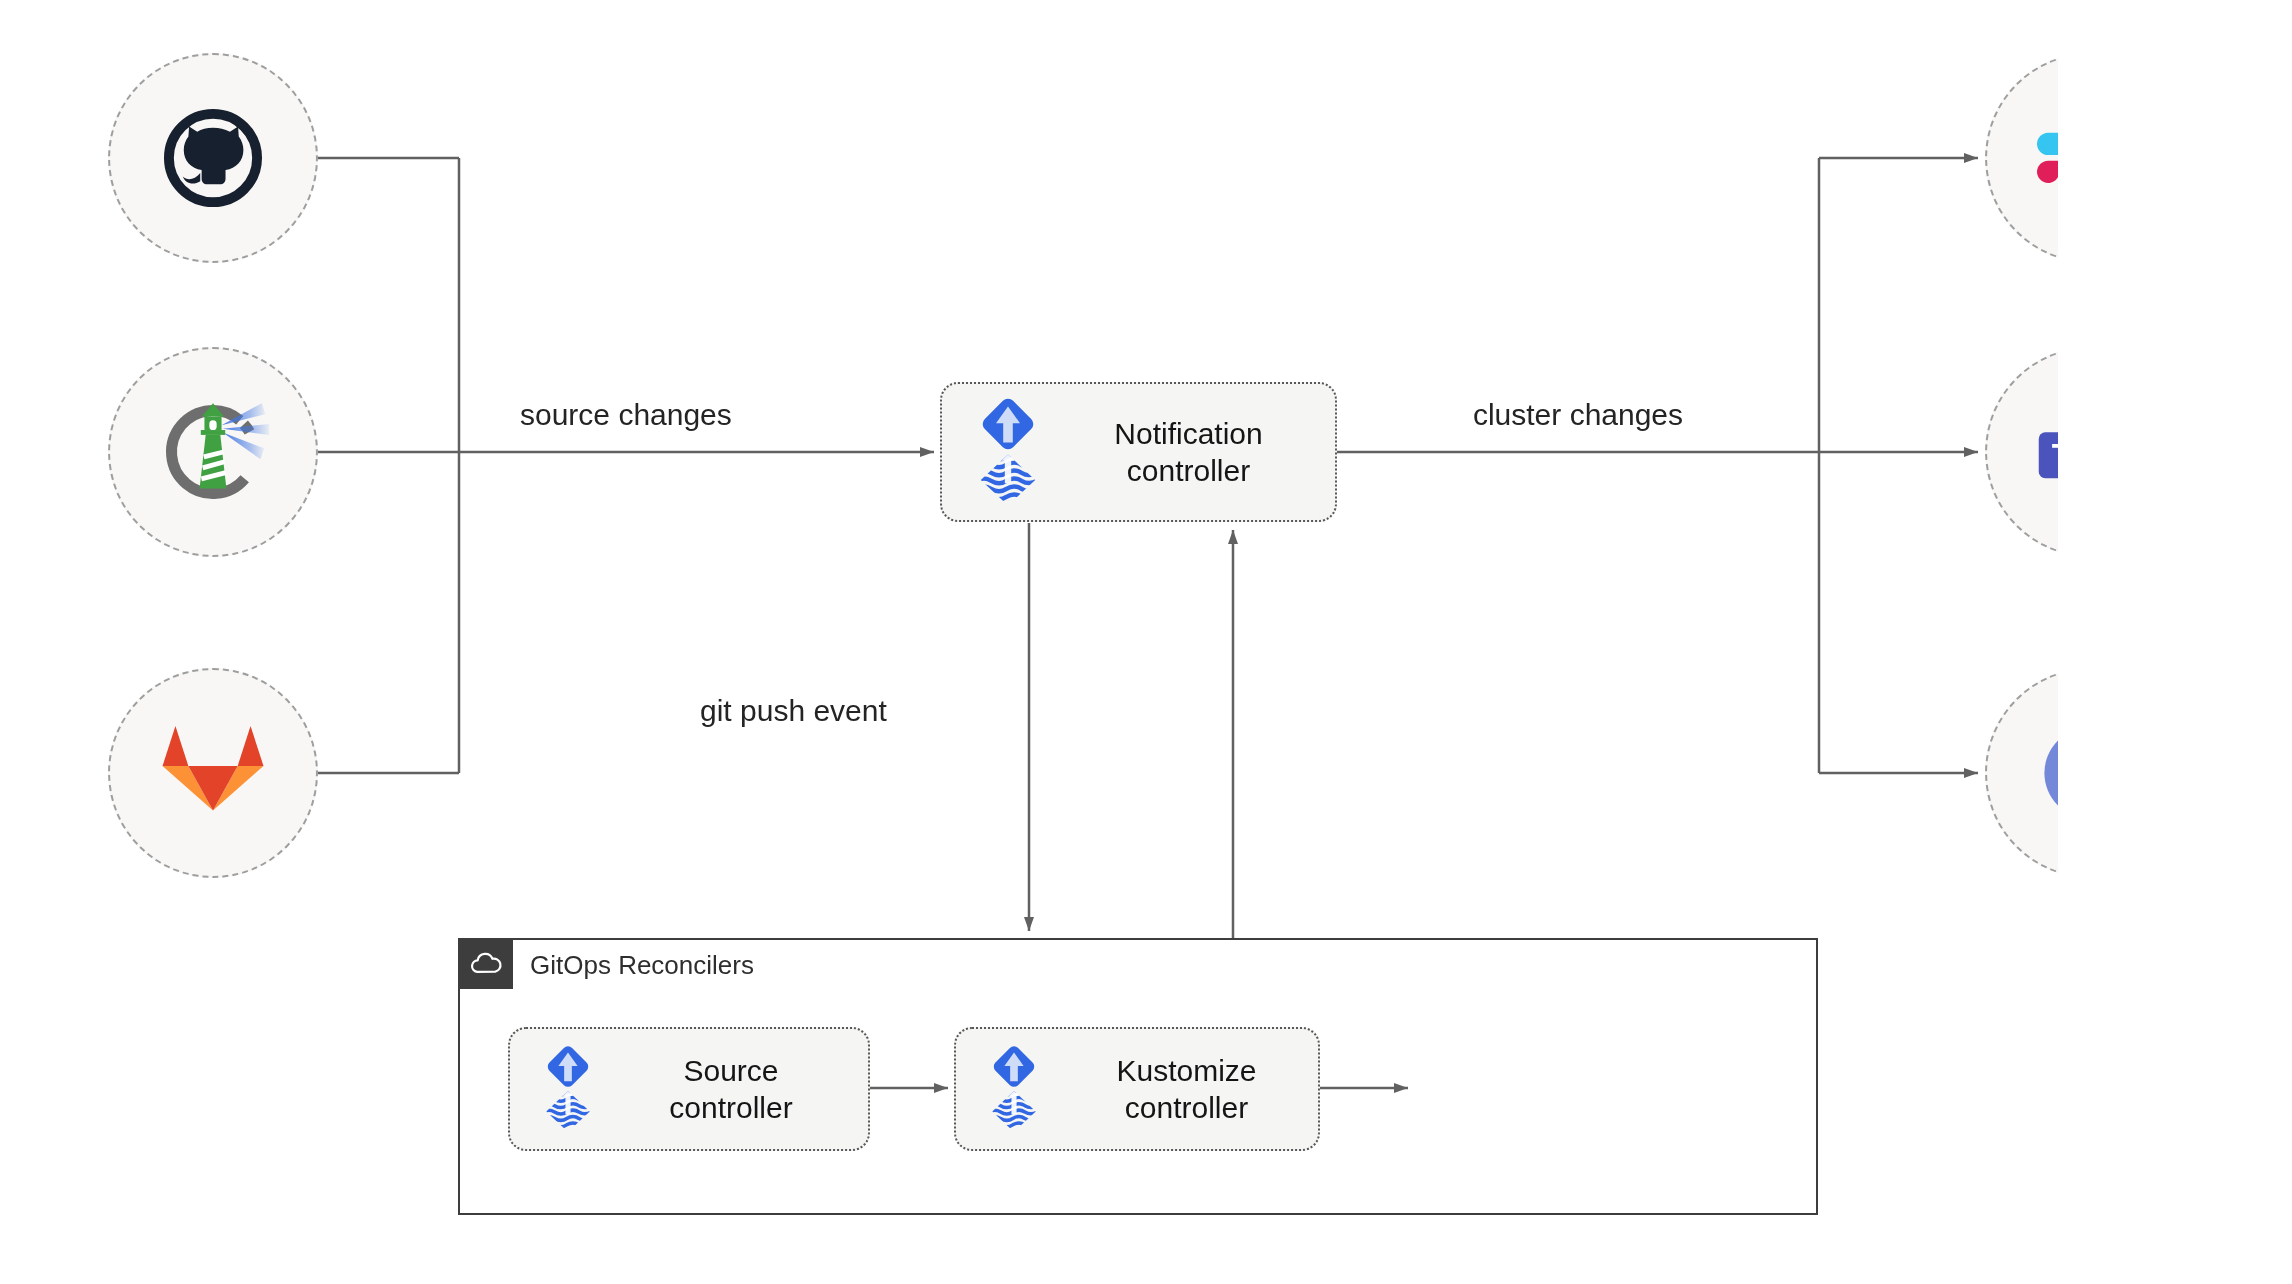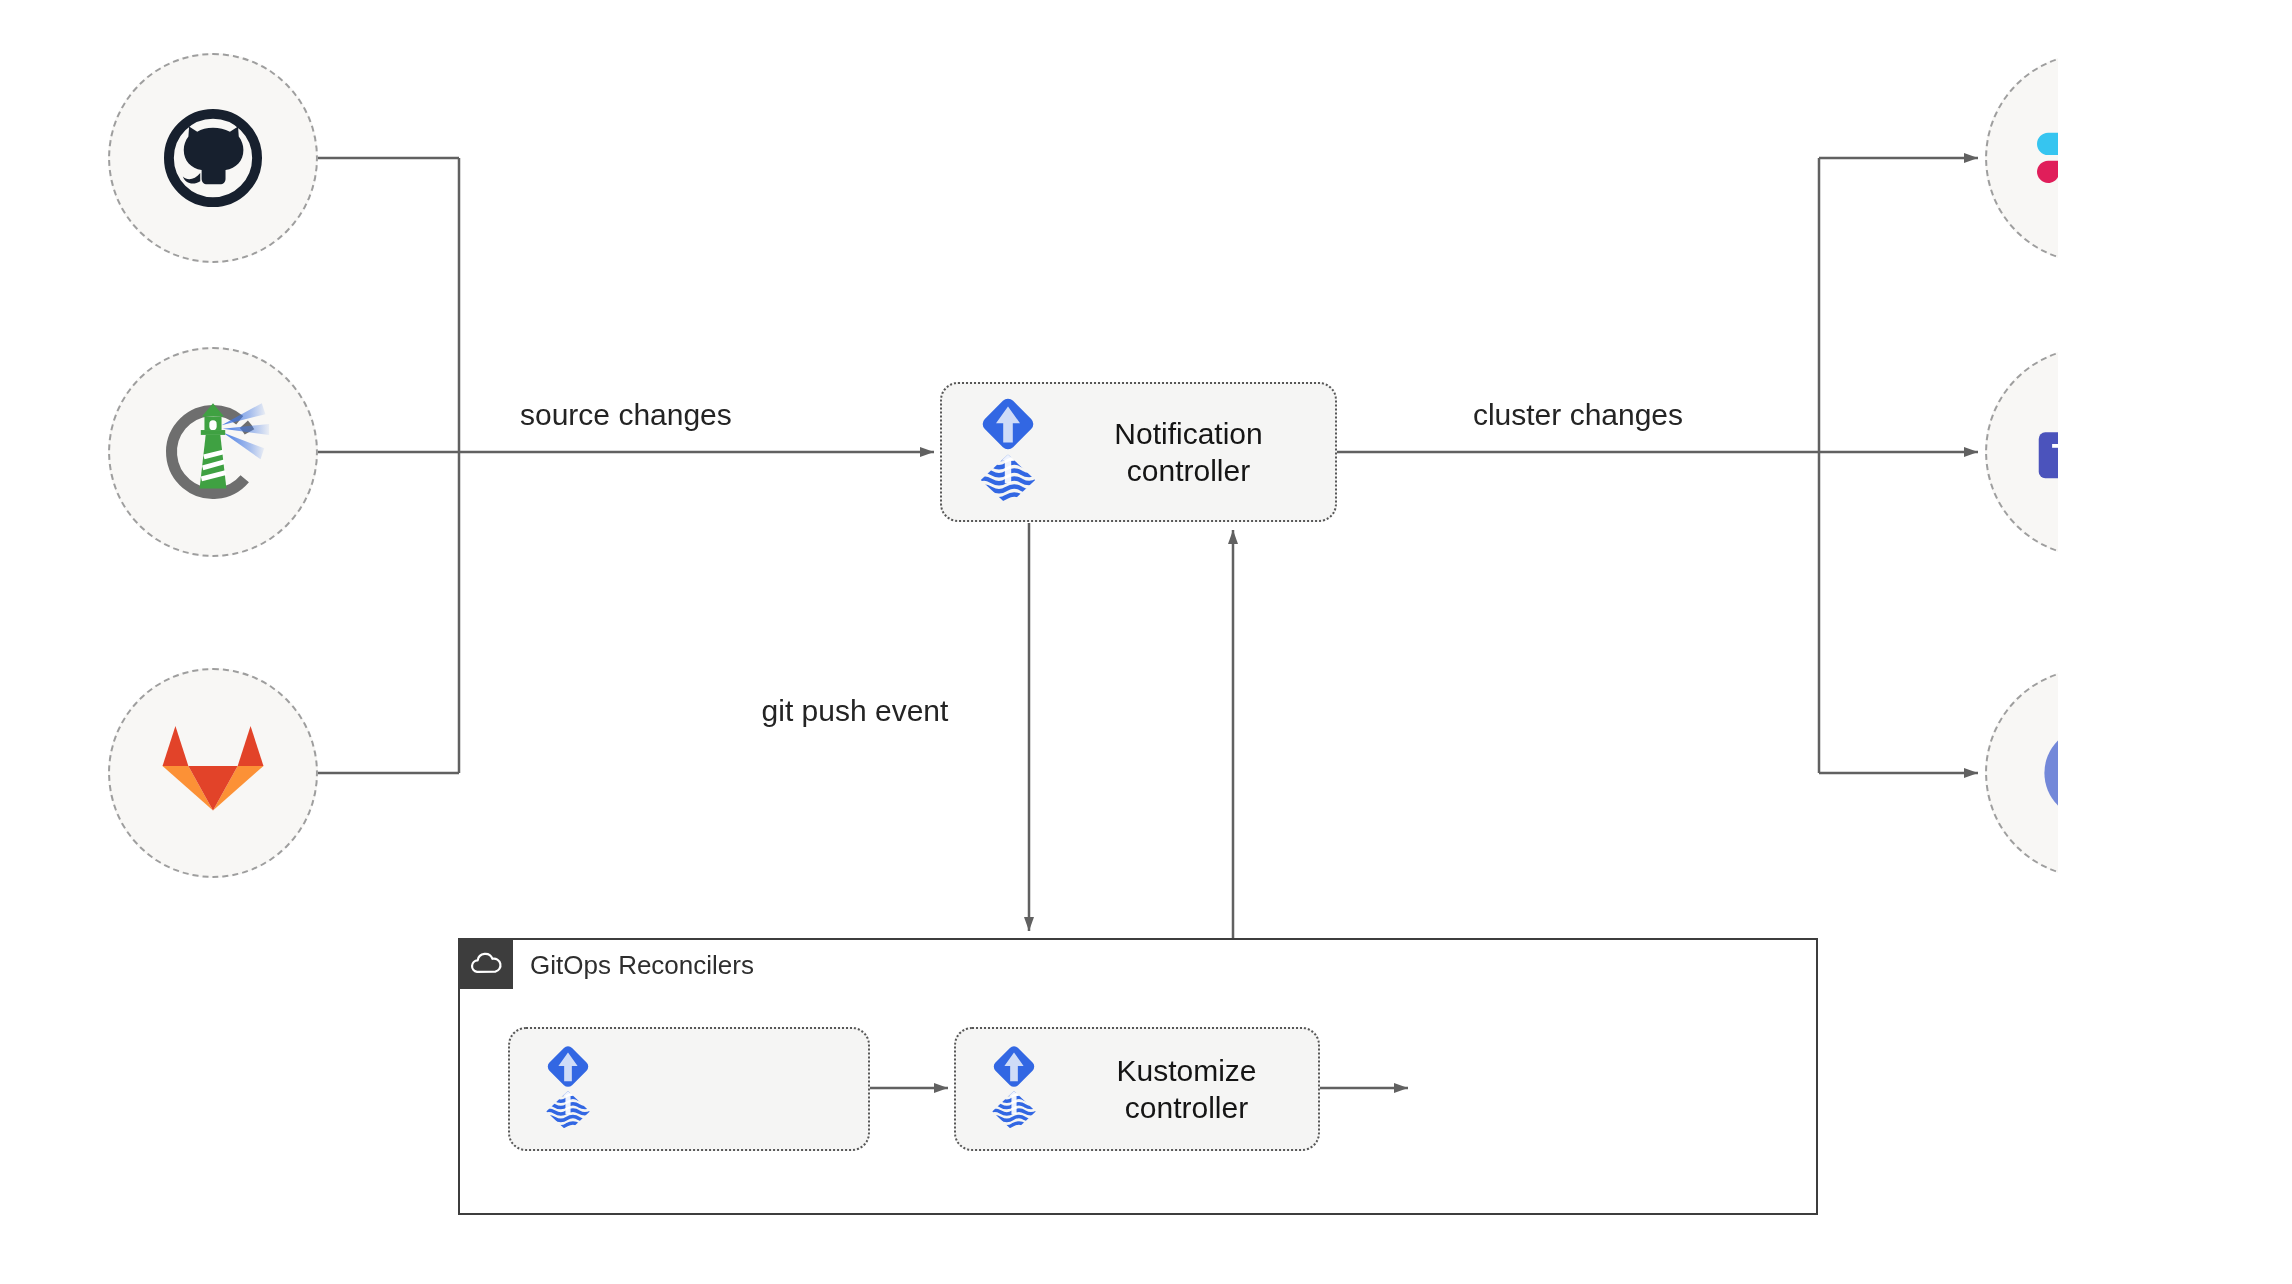--- a/index.html
+++ b/index.html
@@ -161,35 +161,36 @@
       <circle cx="50" cy="50" r="40" style="fill:var(--discord-blurple,#7388d9)"></circle>
       <path d="M21.7 78.3 A40 40 0 0 0 78.3 21.7 Z" fill="#ffffff" opacity="0.10"></path>
       <path fill="#ffffff" d="M33 38c4-4 9-6 14-6l1 3c2-.4 4-.4 6 0l1-3c5 0 10 2 14 6 4 8 6 16 5 24-4 4-9 6-13 7l-3-5c-4 1.5-10 1.5-14 0l-3 5c-4-1-9-3-13-7-1-8 1-16 5-24z"></path>
       <circle cx="41" cy="52" r="4.6" style="fill:var(--discord-blurple,#7388d9)"></circle>
       <circle cx="59" cy="52" r="4.6" style="fill:var(--discord-blurple,#7388d9)"></circle>
     </svg>
   </div>
 
   <div class="edge-label" style="left:520px;top:398px;width:350px;">source changes</div>
   <div class="edge-label" style="left:1403px;top:398px;width:350px;text-align:center;">cluster changes</div>
-  <div class="edge-label" style="left:700px;top:694px;width:310px;text-align:center;">git push event</div>
+  <div class="edge-label" style="left:700px;top:694px;width:310px;text-align:left;">git push event</div>
 
   <div class="group-box">
     <div class="group-badge">
       <svg width="36" height="27" viewBox="0 0 56 40">
         <path d="M14 33 a9 9 0 0 1 1 -17.9 a12 12 0 0 1 23 -2.4 a8.5 8.5 0 0 1 4.5 20 z" fill="none" stroke="#ffffff" stroke-width="3.4" stroke-linejoin="round"></path>
       </svg>
     </div>
     <div class="group-title">GitOps Reconcilers</div>
   </div>
 
   <div class="ctrl-box" style="left:508px;top:1027px;width:362px;height:124px;">
     <svg width="64" height="96" viewBox="0 0 100 150">
         <use href="#flux-def"></use>
       </svg>
+    <div class="ctrl-label">Source controller</div>
   </div>
 
   <div class="ctrl-box" style="left:954px;top:1027px;width:366px;height:124px;gap:35px;">
     <svg width="64" height="96" viewBox="0 0 100 150">
         <use href="#flux-def"></use>
       </svg>
     <div class="ctrl-label">Kustomize controller</div>
   </div>
 
 

